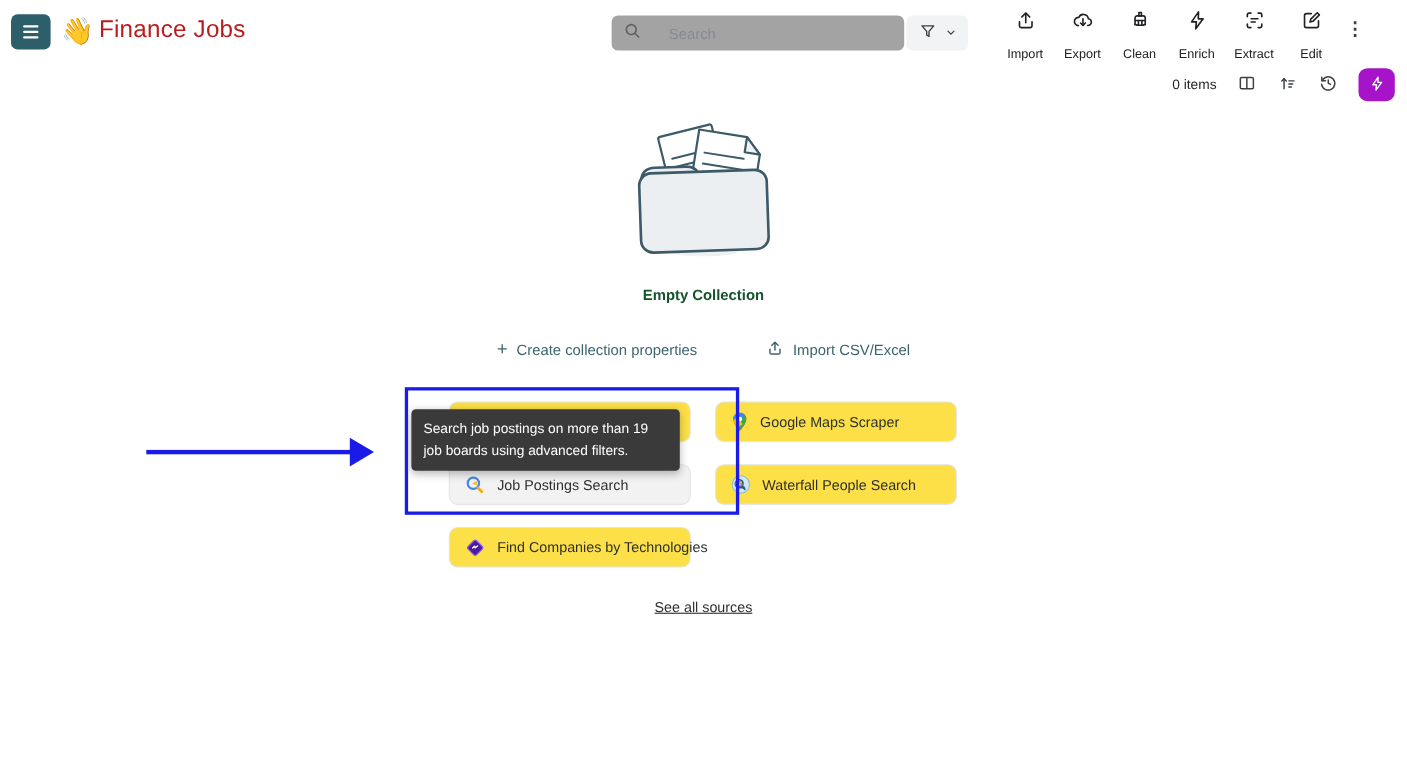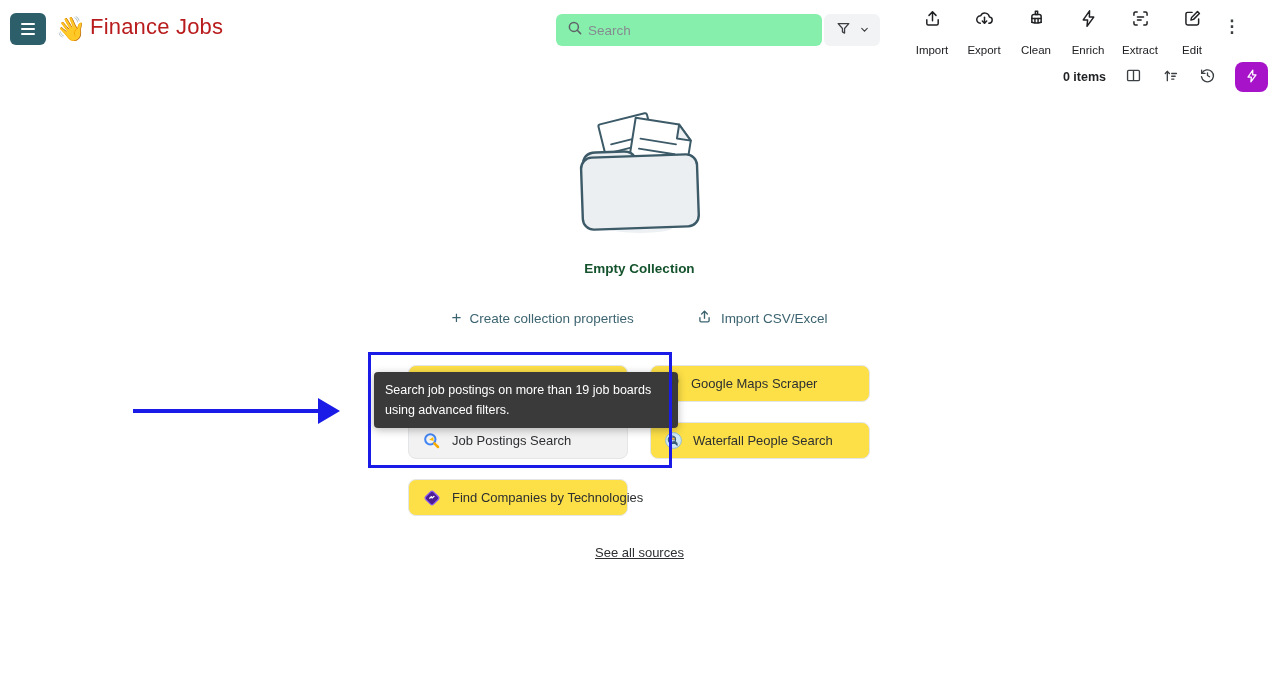--- a/index.html
+++ b/index.html
@@ -12,22 +12,22 @@
   .menu-btn { position:absolute; left:10px; top:13px; width:36px; height:32px;
               background:#2d5f6b; border:none; border-radius:6px; cursor:pointer;
               display:flex; align-items:center; justify-content:center; }
   .menu-bars { display:flex; flex-direction:column; gap:3px; }
   .menu-bars i { display:block; width:14px; height:2px; background:#fff; border-radius:1px; }
   .title-emoji { position:absolute; left:56px; top:14px; font-size:24px; line-height:30px; }
   .page-title { position:absolute; left:90px; top:14px; font-size:22px; font-weight:500;
                 color:#b91c1c; letter-spacing:.2px; }
 
   .search-box { position:absolute; left:556px; top:14px; width:266px; height:32px;
-                background:#86efac; border-radius:6px; display:flex; align-items:center;
-                padding:0 10px; gap:4px; }
+                background:#a3a3a3; border-radius:6px; display:flex; align-items:center;
+                padding:0 10px; gap:24px; }
   .search-box svg { flex:0 0 auto; }
   .search-box input { border:none; outline:none; background:transparent; width:100%;
                       font-size:13.5px; color:#202124; font-family:inherit; }
   .search-box input::placeholder { color:#868b90; }
 
   .filter-btn { position:absolute; left:824px; top:14px; width:56px; height:32px;
                 background:#f1f3f4; border:none; border-radius:6px; cursor:pointer;
                 display:flex; align-items:center; justify-content:center; gap:7px; }
 
   .toolbar { position:absolute; left:906px; top:8px; width:362px; height:46px;
@@ -35,21 +35,21 @@
   .tool-item { width:52px; display:flex; flex-direction:column; align-items:center;
                gap:12px; cursor:pointer; background:none; border:none; padding:0;
                font-family:inherit; }
   .tool-item .t-label { font-size:11.5px; color:#202124; }
   .kebab-btn { width:24px; margin-left:2px; margin-top:8px; background:none; border:none;
                font-size:17px; font-weight:bold; color:#3c4043; cursor:pointer; letter-spacing:0; }
 
   
   .subtoolbar { position:absolute; right:11px; top:60px; height:34px; display:flex;
                 align-items:center; gap:18px; }
-  .items-count { font-size:12.5px; font-weight:700; color:#1f2123; }
+  .items-count { font-size:12.5px; font-weight:400; color:#1f2123; }
   .icon-btn { background:none; border:none; padding:0; cursor:pointer; display:flex;
               align-items:center; justify-content:center; }
   .flash-btn { width:33px; height:30px; background:#a613c9; border:none; border-radius:8px;
                cursor:pointer; display:flex; align-items:center; justify-content:center; }
 
   
   .illustration { position:absolute; left:572px; top:94px; width:136px; height:142px; }
   .empty-title { position:absolute; left:0; top:261px; width:1279px; text-align:center;
                  font-size:13.5px; font-weight:700; color:#14532d; }
   .links-row { position:absolute; left:0; top:308px; width:1279px; display:flex;
@@ -65,21 +65,21 @@
              display:flex; align-items:center; gap:10px; padding:0 13px; cursor:pointer;
              font-size:13px; color:#2d2f31; font-family:inherit; text-align:left; white-space:nowrap; }
   .src-btn.hovered { background:#f2f2f3; }
   .src-btn .src-ic { flex:0 0 auto; display:flex; align-items:center; }
   .see-all { position:absolute; left:0; top:543px; width:1279px; text-align:center; }
   .see-all a { font-size:13px; color:#2d2f31; text-decoration:underline; cursor:pointer; }
 
   
   .highlight-box { position:absolute; left:368px; top:352px; width:304px; height:116px;
                    border:3px solid #1b1be8; z-index:30; pointer-events:none; }
-  .tooltip { position:absolute; left:374px; top:372px; width:304px; z-index:20;
+  .tooltip { position:absolute; left:374px; top:372px; width:244px; z-index:20;
              background:#3a3a3a; color:#fff; font-size:12.5px; line-height:1.6;
              padding:8px 11px; border-radius:4px; box-shadow:0 2px 8px rgba(0,0,0,.28); }
   .arrow-line { position:absolute; left:133px; top:409px; width:190px; height:4px;
                 background:#1b1be8; z-index:30; }
   .arrow-head { position:absolute; left:318px; top:398px; width:0; height:0; z-index:30;
                 border-left:22px solid #1b1be8; border-top:13px solid transparent;
                 border-bottom:13px solid transparent; }
 
   
   .status-chip { position:absolute; left:0; top:681px; height:18px; background:#fafbfc;

